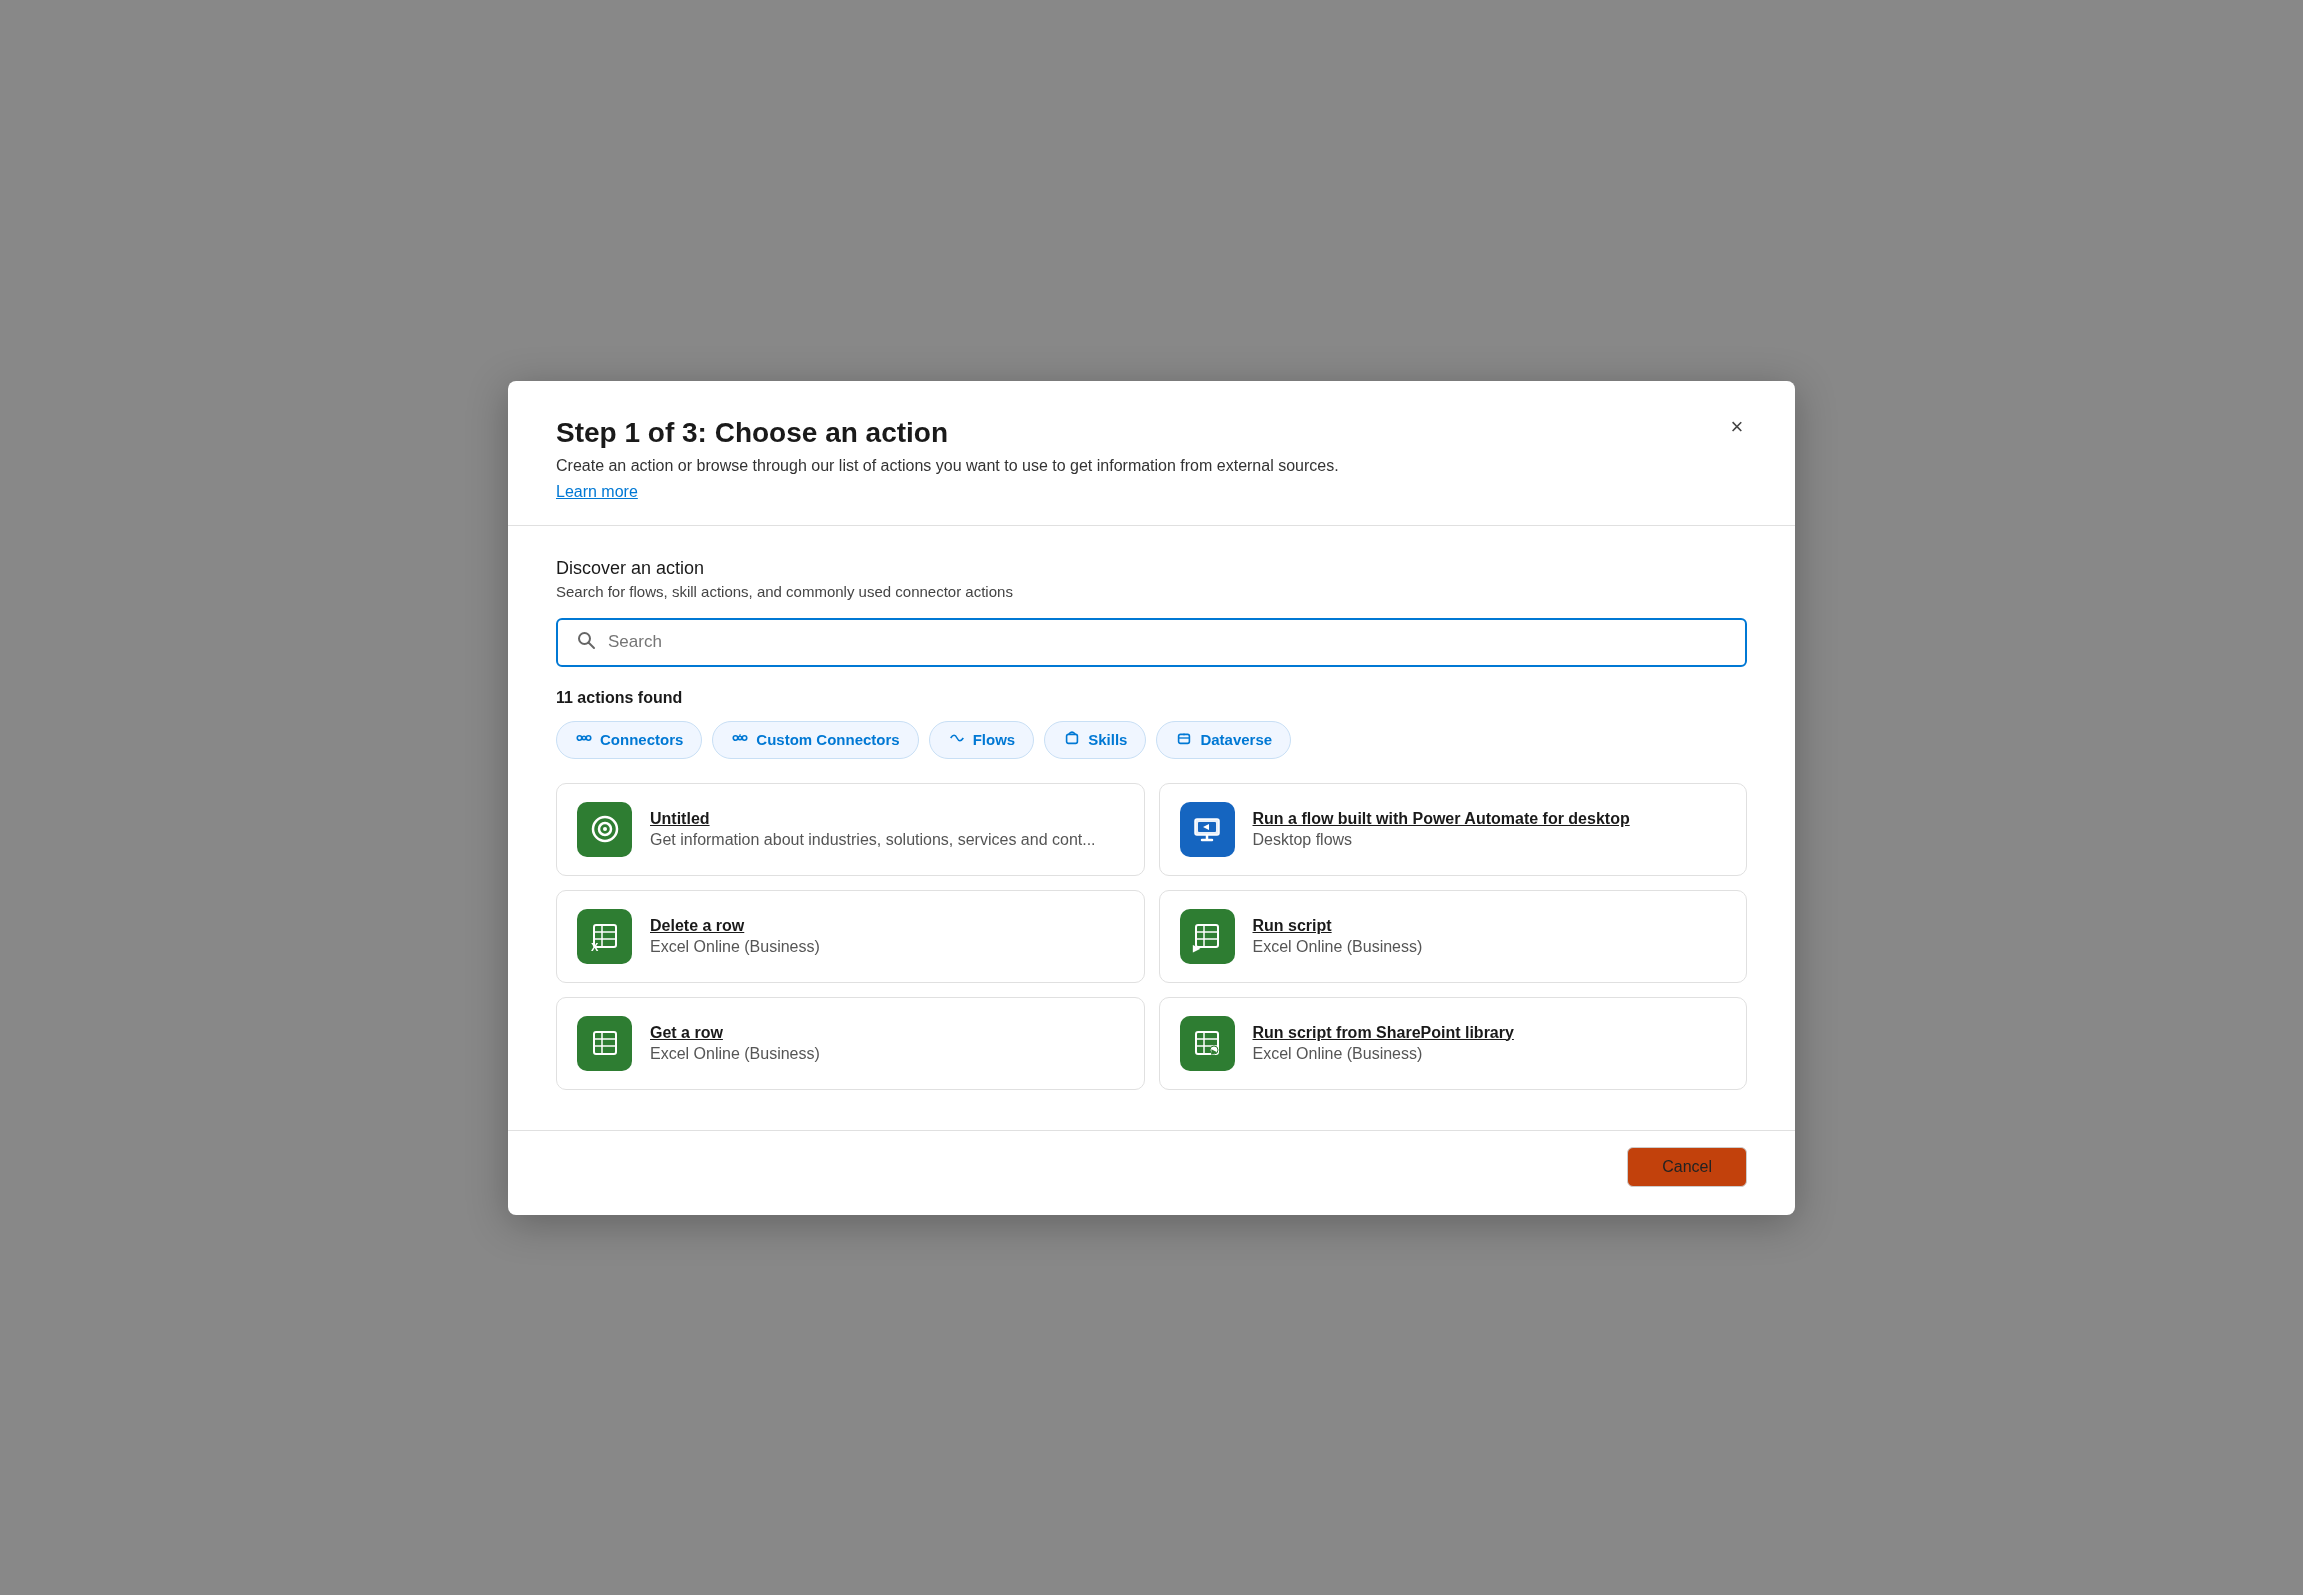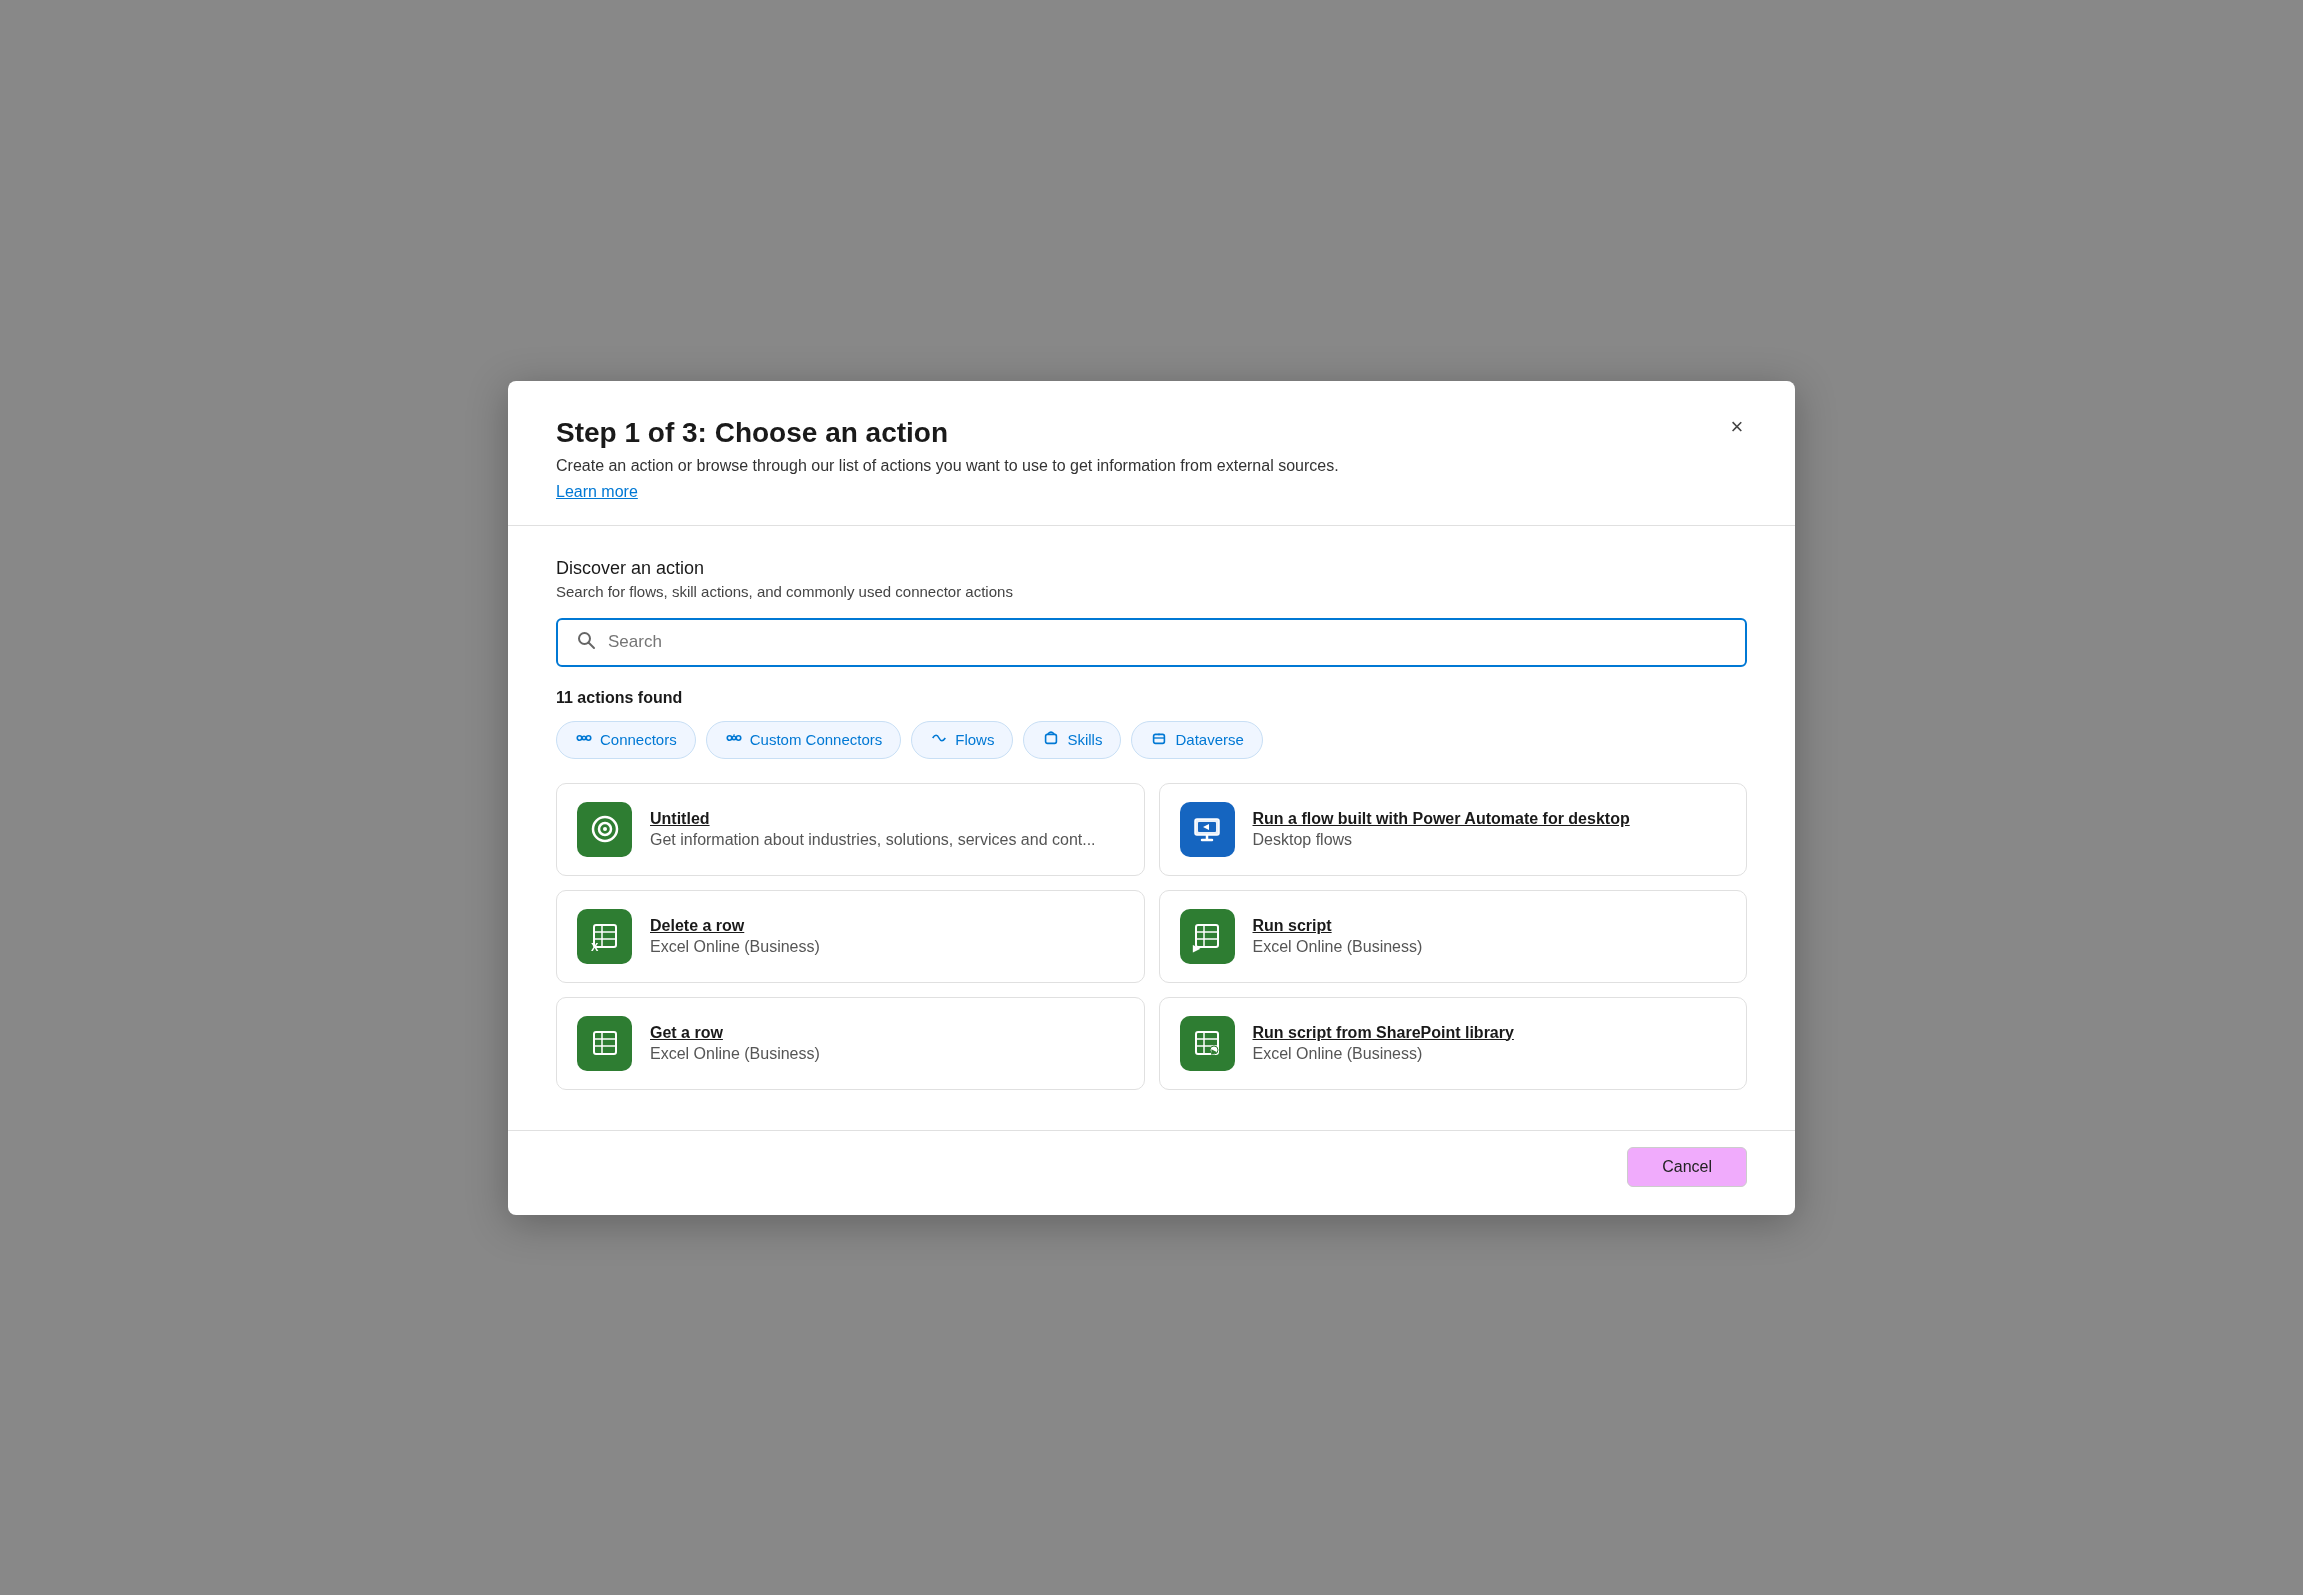--- a/index.html
+++ b/index.html
@@ -111,21 +111,21 @@
       display: flex;
       align-items: center;
       gap: 7px;
       padding: 7px 18px;
       border-radius: 20px;
       border: 1.5px solid #c8dff5;
       background: #f0f6ff;
       color: #0078d4;
       font-size: 15px;
       cursor: pointer;
-      font-weight: 400;
+      font-weight: 700;
     }
     .filter-tab-icon {
       font-size: 16px;
       color: #0078d4;
     }
     .actions-grid {
       display: grid;
       grid-template-columns: 1fr 1fr;
       gap: 14px;
       margin-bottom: 8px;
@@ -169,21 +169,21 @@
       justify-content: flex-end;
       padding: 16px 48px 28px 48px;
       border-top: 1px solid #e0e0e0;
       margin-top: 8px;
     }
     .cancel-btn {
       padding: 10px 34px;
       font-size: 16px;
       border: 1.5px solid #ccc;
       border-radius: 6px;
-      background: #f0abfc;
+      background: #c2410c;
       cursor: pointer;
       color: #222;
       font-weight: 500;
     }
   </style>
 </head>
 <body>
 
 <div class="dialog">
 

